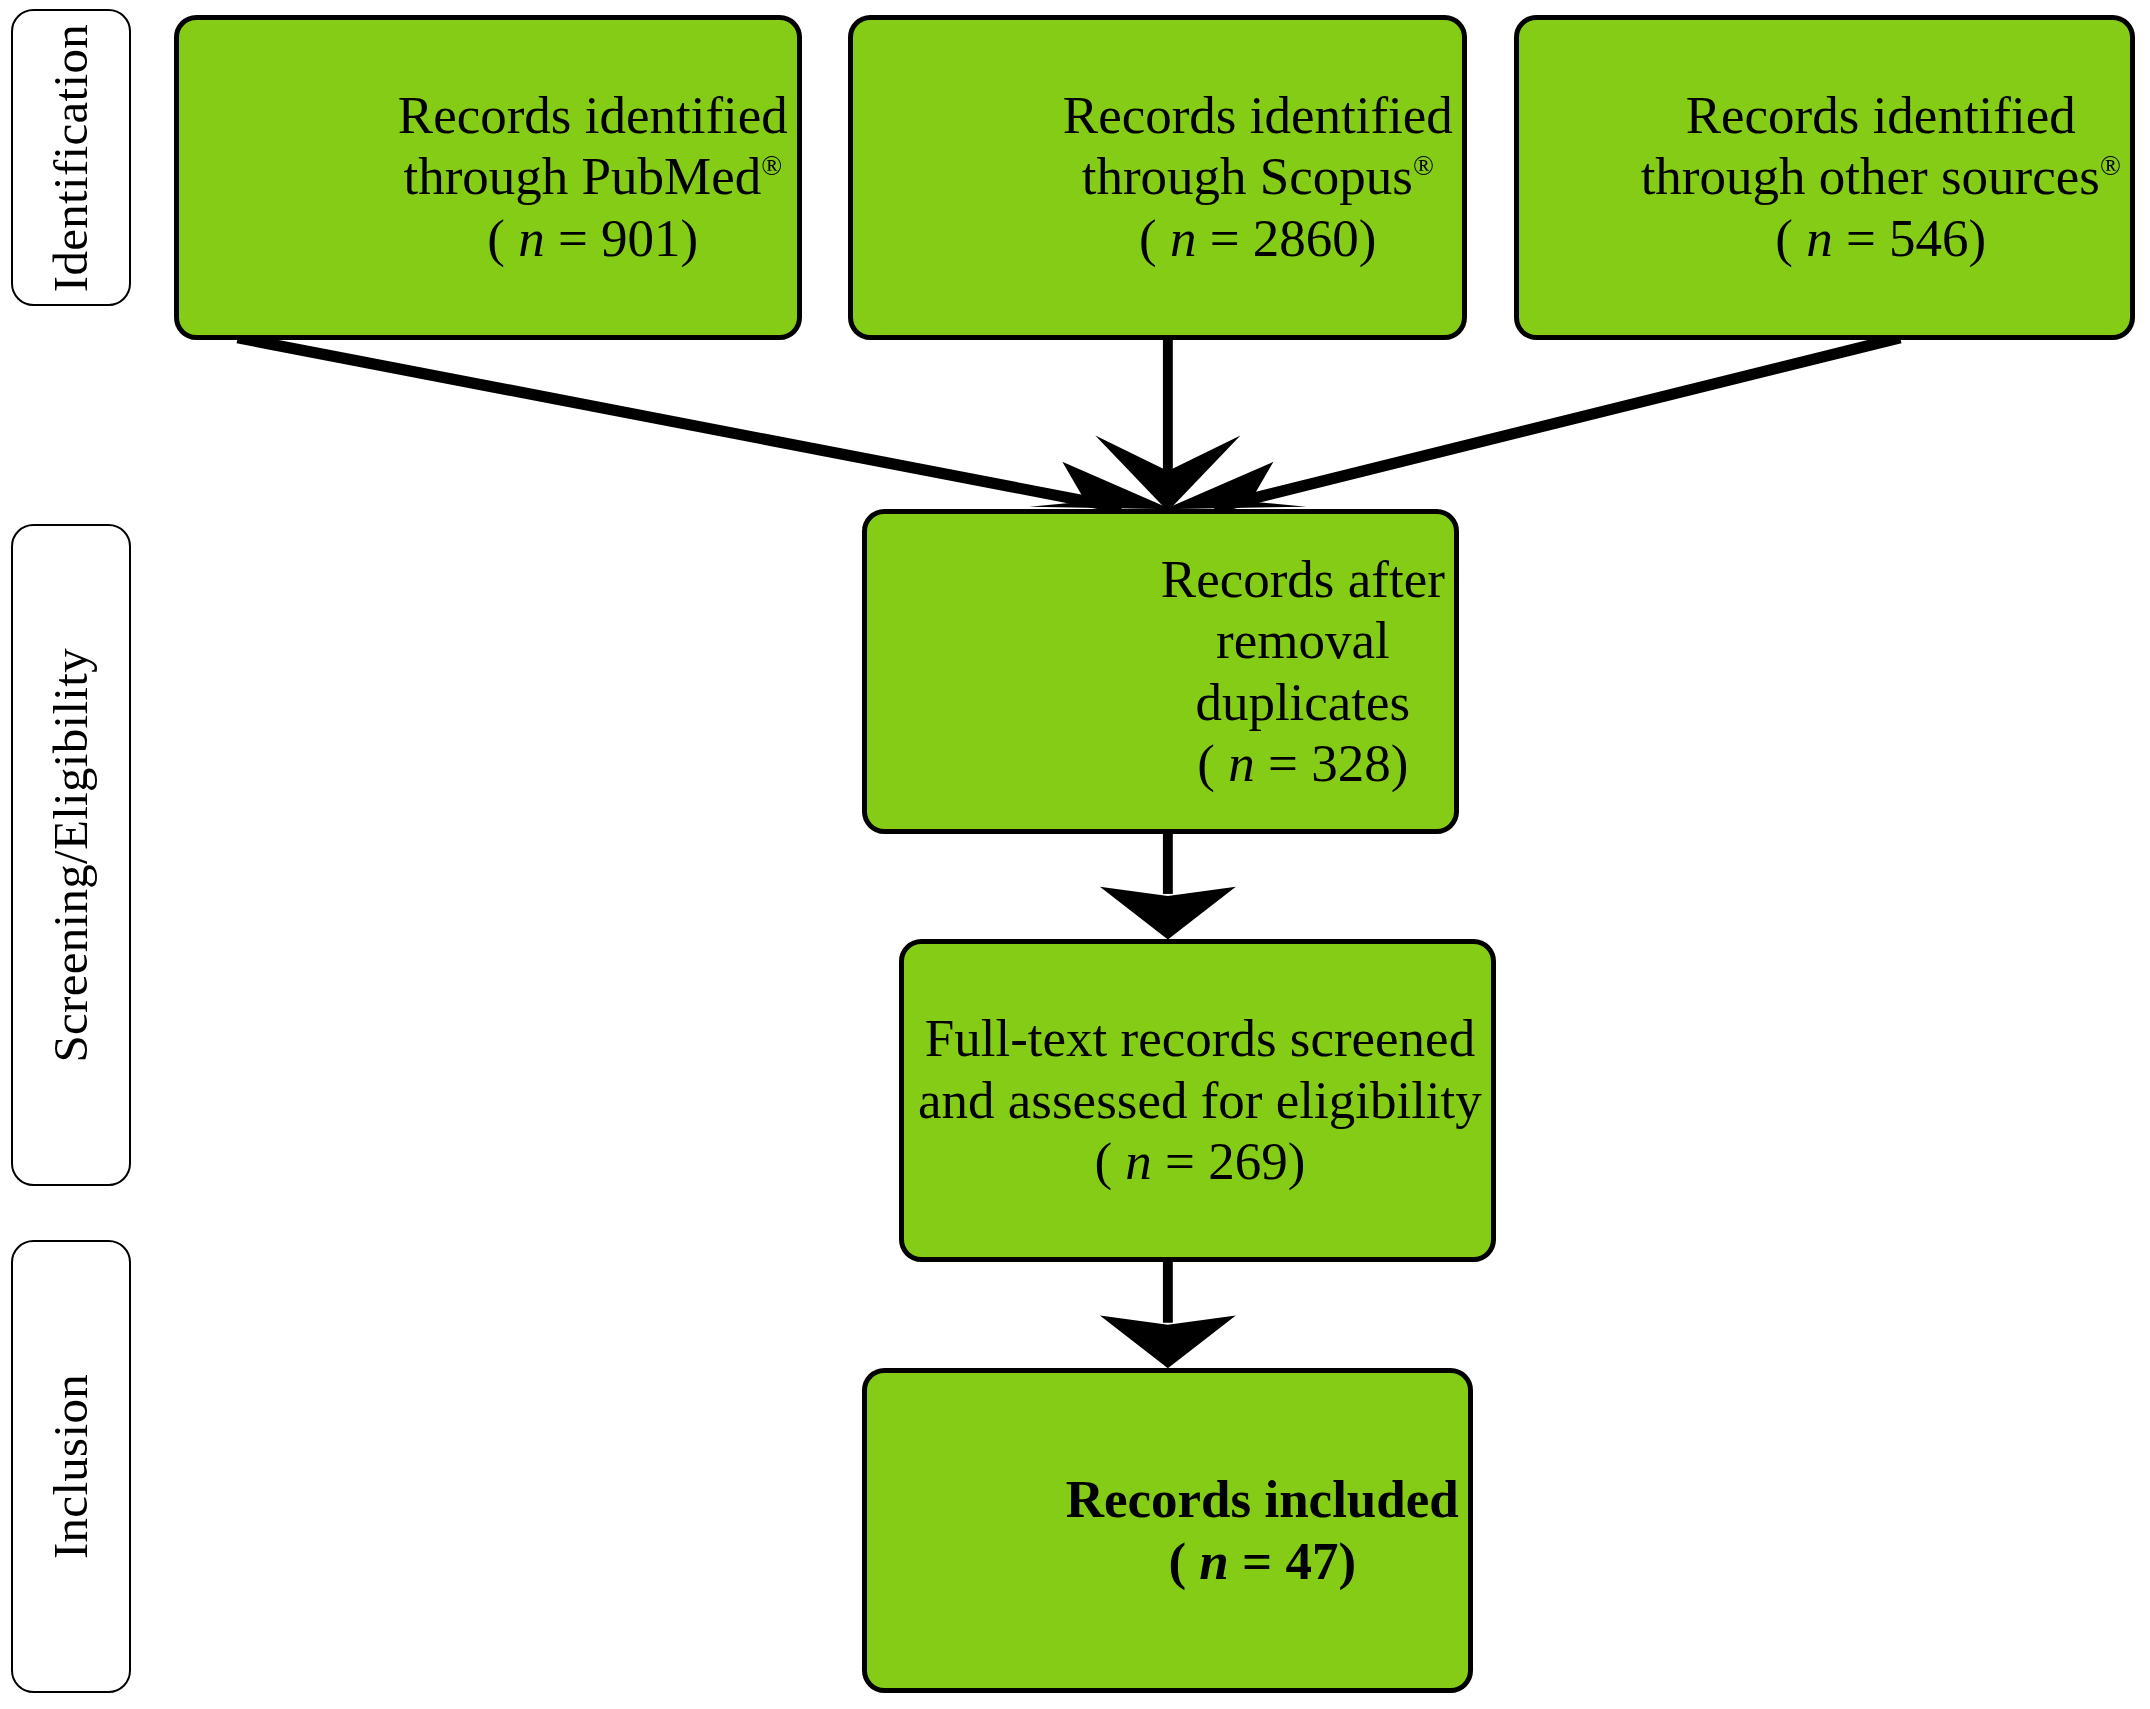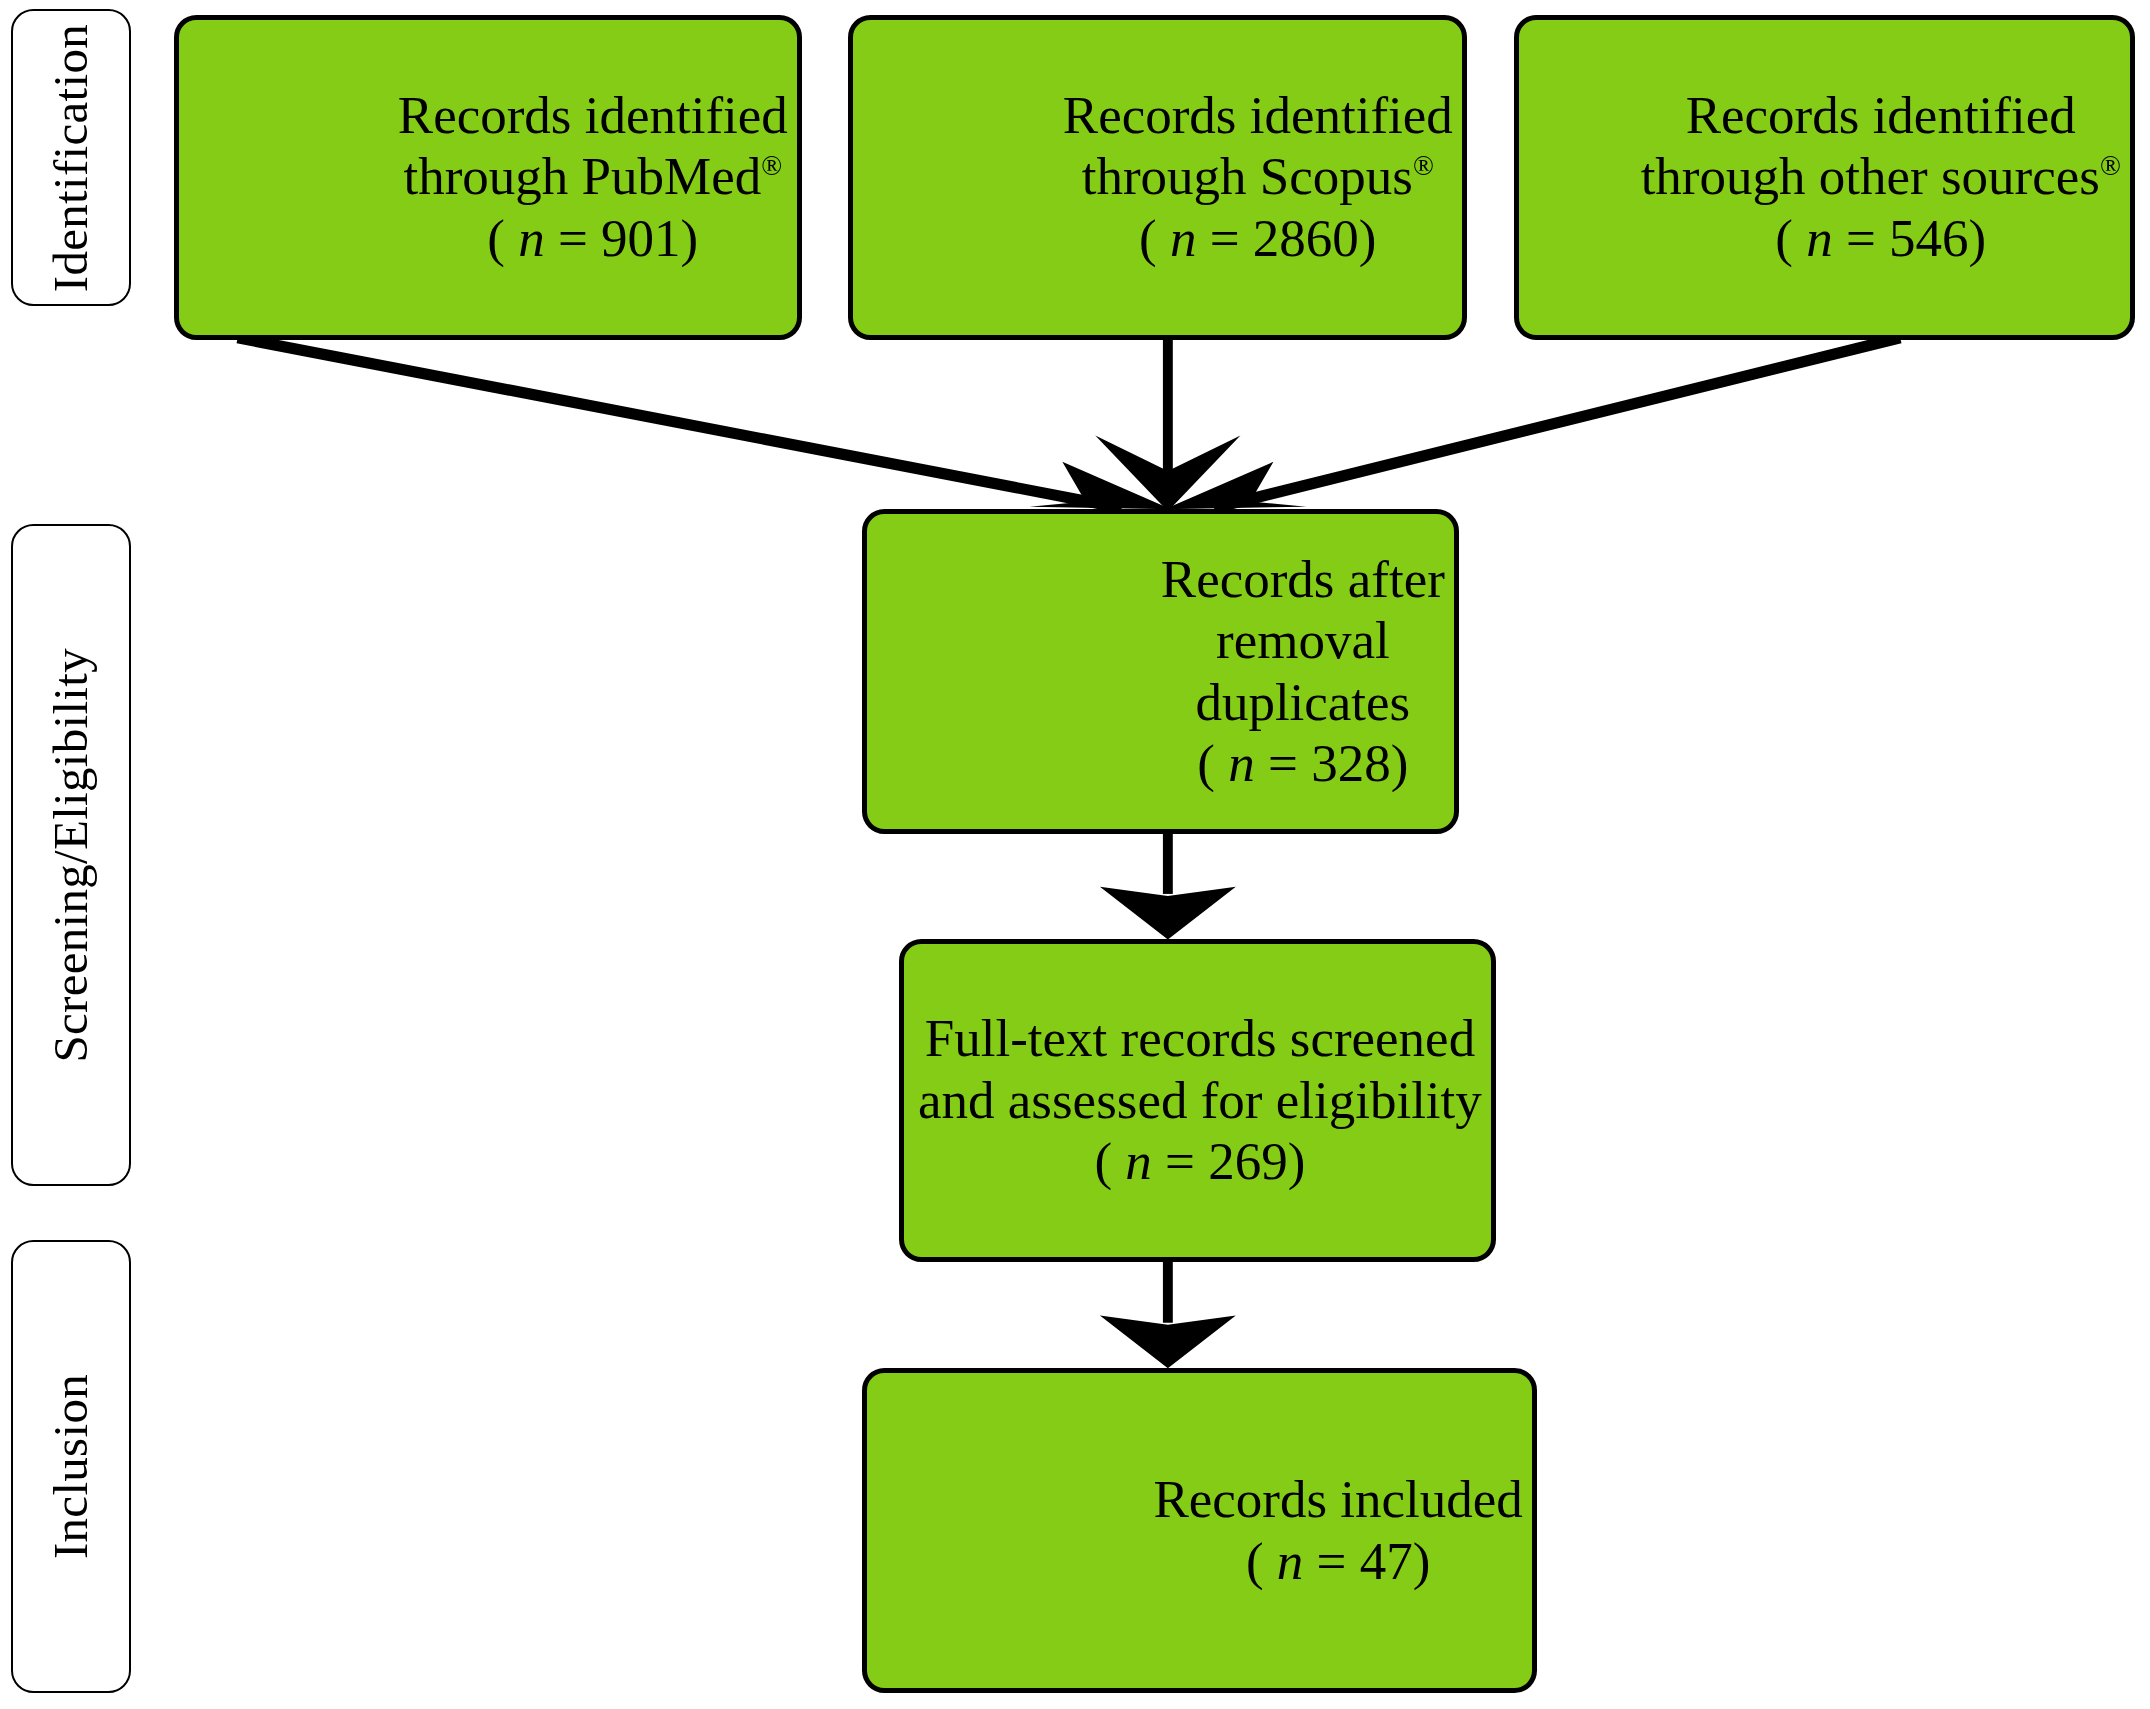--- a/index.html
+++ b/index.html
@@ -132,21 +132,21 @@
   </div>
 
   <div class="node" style="left:862px;top:939px;width:597px;height:323px;margin-left:37px;">
     <div class="node-text">
       <span class="ln">Full-text records screened</span>
       <span class="ln">and assessed for eligibility</span>
       <span class="ln">(&nbsp;<span class="nv">n</span> = <span>269</span>)</span>
     </div>
   </div>
 
-  <div class="node" style="left:862px;top:1368px;width:675px;height:325px;">
+  <div class="node" style="left:862px;top:1368px;width:611px;height:325px;font-weight:bold;">
     <div class="node-text">
       <span class="ln">Records included</span>
       <span class="ln">(&nbsp;<span class="nv">n</span> = <span>47</span>)</span>
     </div>
   </div>
 
 </div>
 
 
 </body></html>

